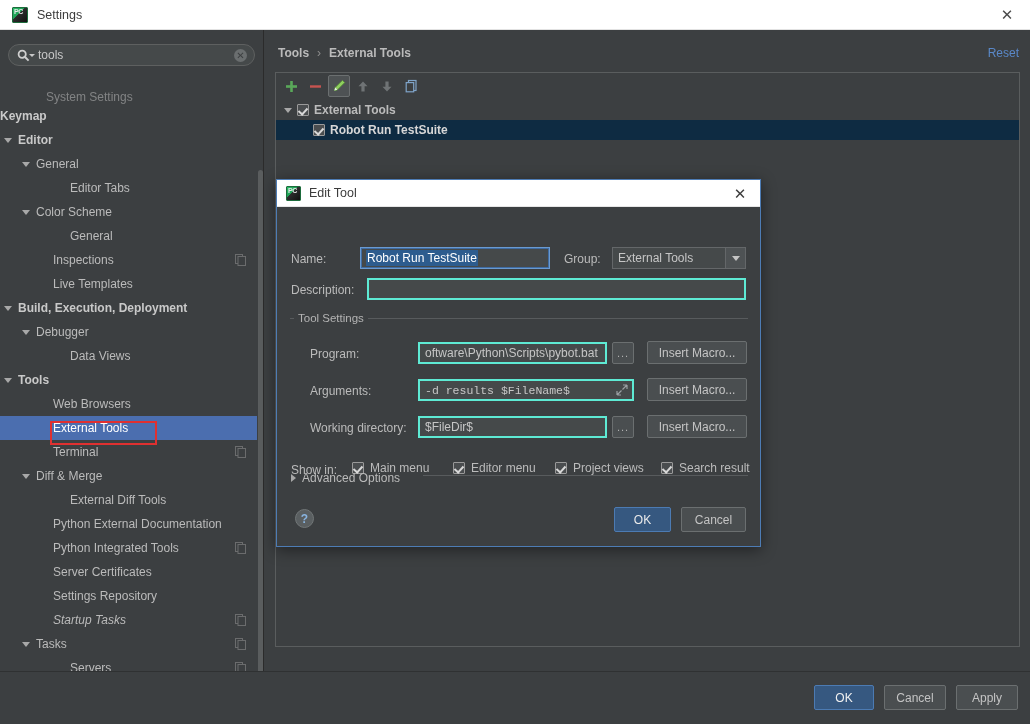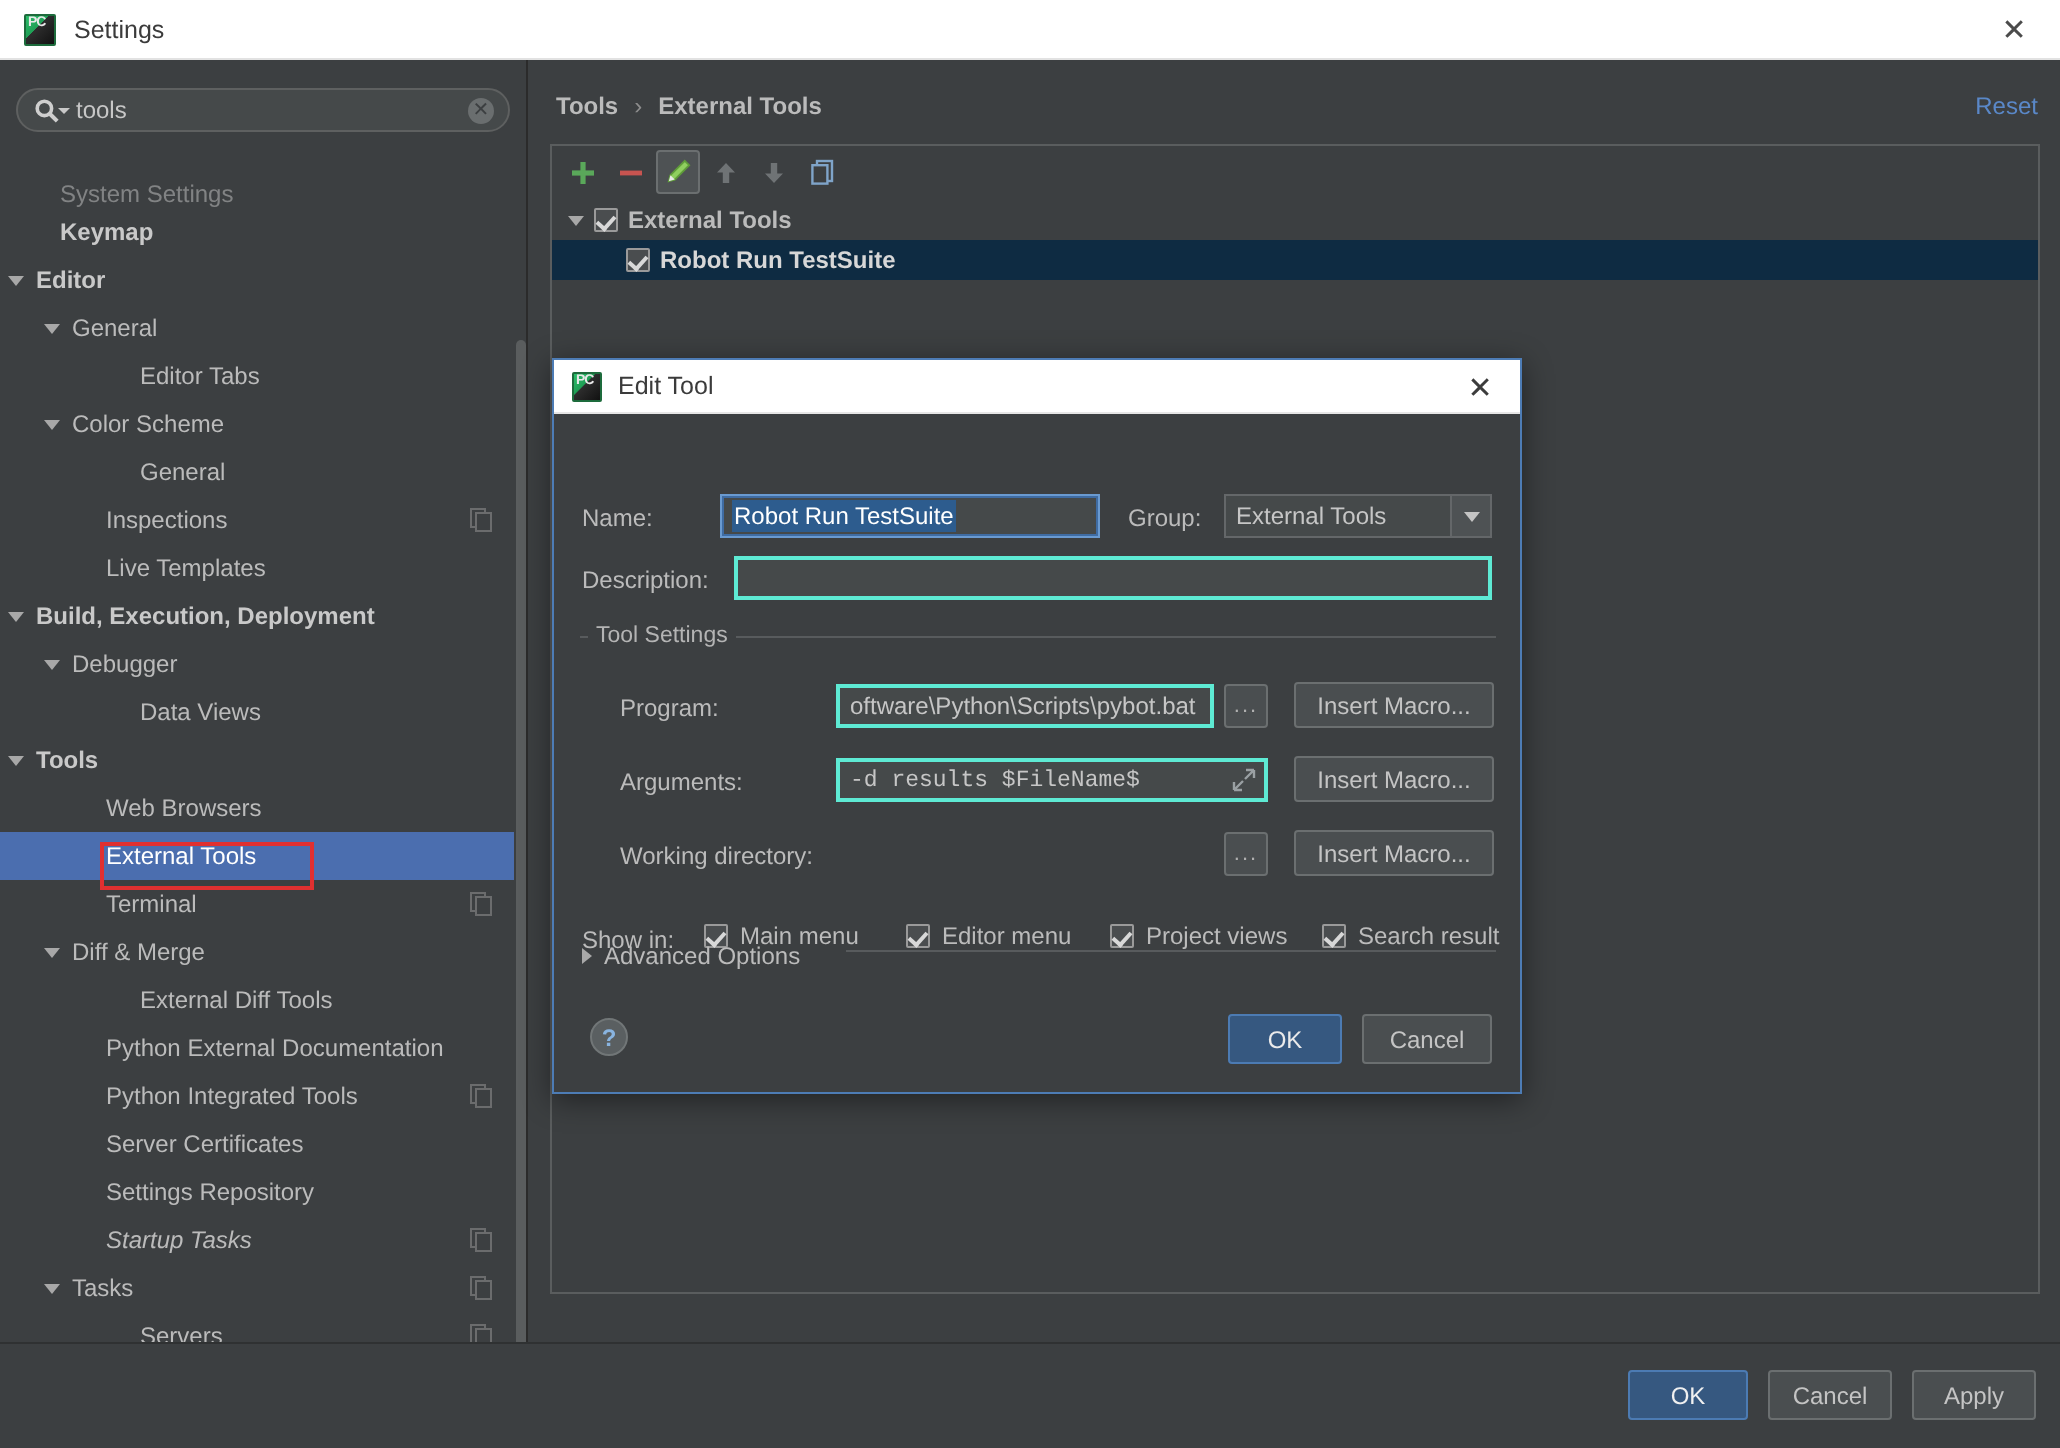--- a/index.html
+++ b/index.html
@@ -324,24 +324,24 @@
           </svg>
         </span>
         <span class="search-caret"></span>
         <span class="search-text">tools</span>
         <span class="search-clear">✕</span>
       </div>
     </div>
 
     <div class="tree" id="tree">
         <div class="trow cut">
-          <span class="tlabel" style="margin-left: 30px;">System Settings</span>
+          <span class="tlabel" style="margin-left: 46px;">System Settings</span>
         </div>
         <div class="trow bold">
-          <span class="tlabel" style="margin-left: 30px;">Keymap</span>
+          <span class="tlabel" style="">Keymap</span>
         </div>
         <div class="trow bold">
           <span class="twist" style="left: 4px; top: 10px;"></span>
           <span class="tlabel" style="margin-left: 18px;">Editor</span>
         </div>
         <div class="trow">
           <span class="twist" style="left: 22px; top: 10px;"></span>
           <span class="tlabel" style="margin-left: 36px;">General</span>
         </div>
         <div class="trow">
@@ -562,20 +562,23 @@
       </div>
       <div class="expand-icon" style="left:336px; top:173px;">
         <svg width="12" height="12" viewBox="0 0 12 12">
           <path d="M11 1 L7 1 M11 1 L11 5 M11 1 L6.5 5.5" stroke="#9aa0a3" stroke-width="1.2" fill="none"></path>
           <path d="M1 11 L5 11 M1 11 L1 7 M1 11 L5.5 6.5" stroke="#9aa0a3" stroke-width="1.2" fill="none"></path>
         </svg>
       </div>
       <div class="btn" style="left:370px; top:171px; width:100px;">Insert Macro...</div>
 
       <div class="lbl" style="left:33px; top:214px;">Working directory:</div>
+      <div class="field" style="left:141px; top:209px; width:189px;">
+        <span>$FileDir$</span>
+      </div>
       <div class="btn ell" style="left:335px; top:209px; height:22px;">...</div>
       <div class="btn" style="left:370px; top:208px; width:100px;">Insert Macro...</div>
 
       <div class="lbl" style="left:14px; top:256px;">Show in:</div>
       <div class="chk" style="left:75px; top:254px;">
         <span class="box"></span>
         <span>Main menu</span>
       </div>
       <div class="chk" style="left:176px; top:254px;">
         <span class="box"></span>

